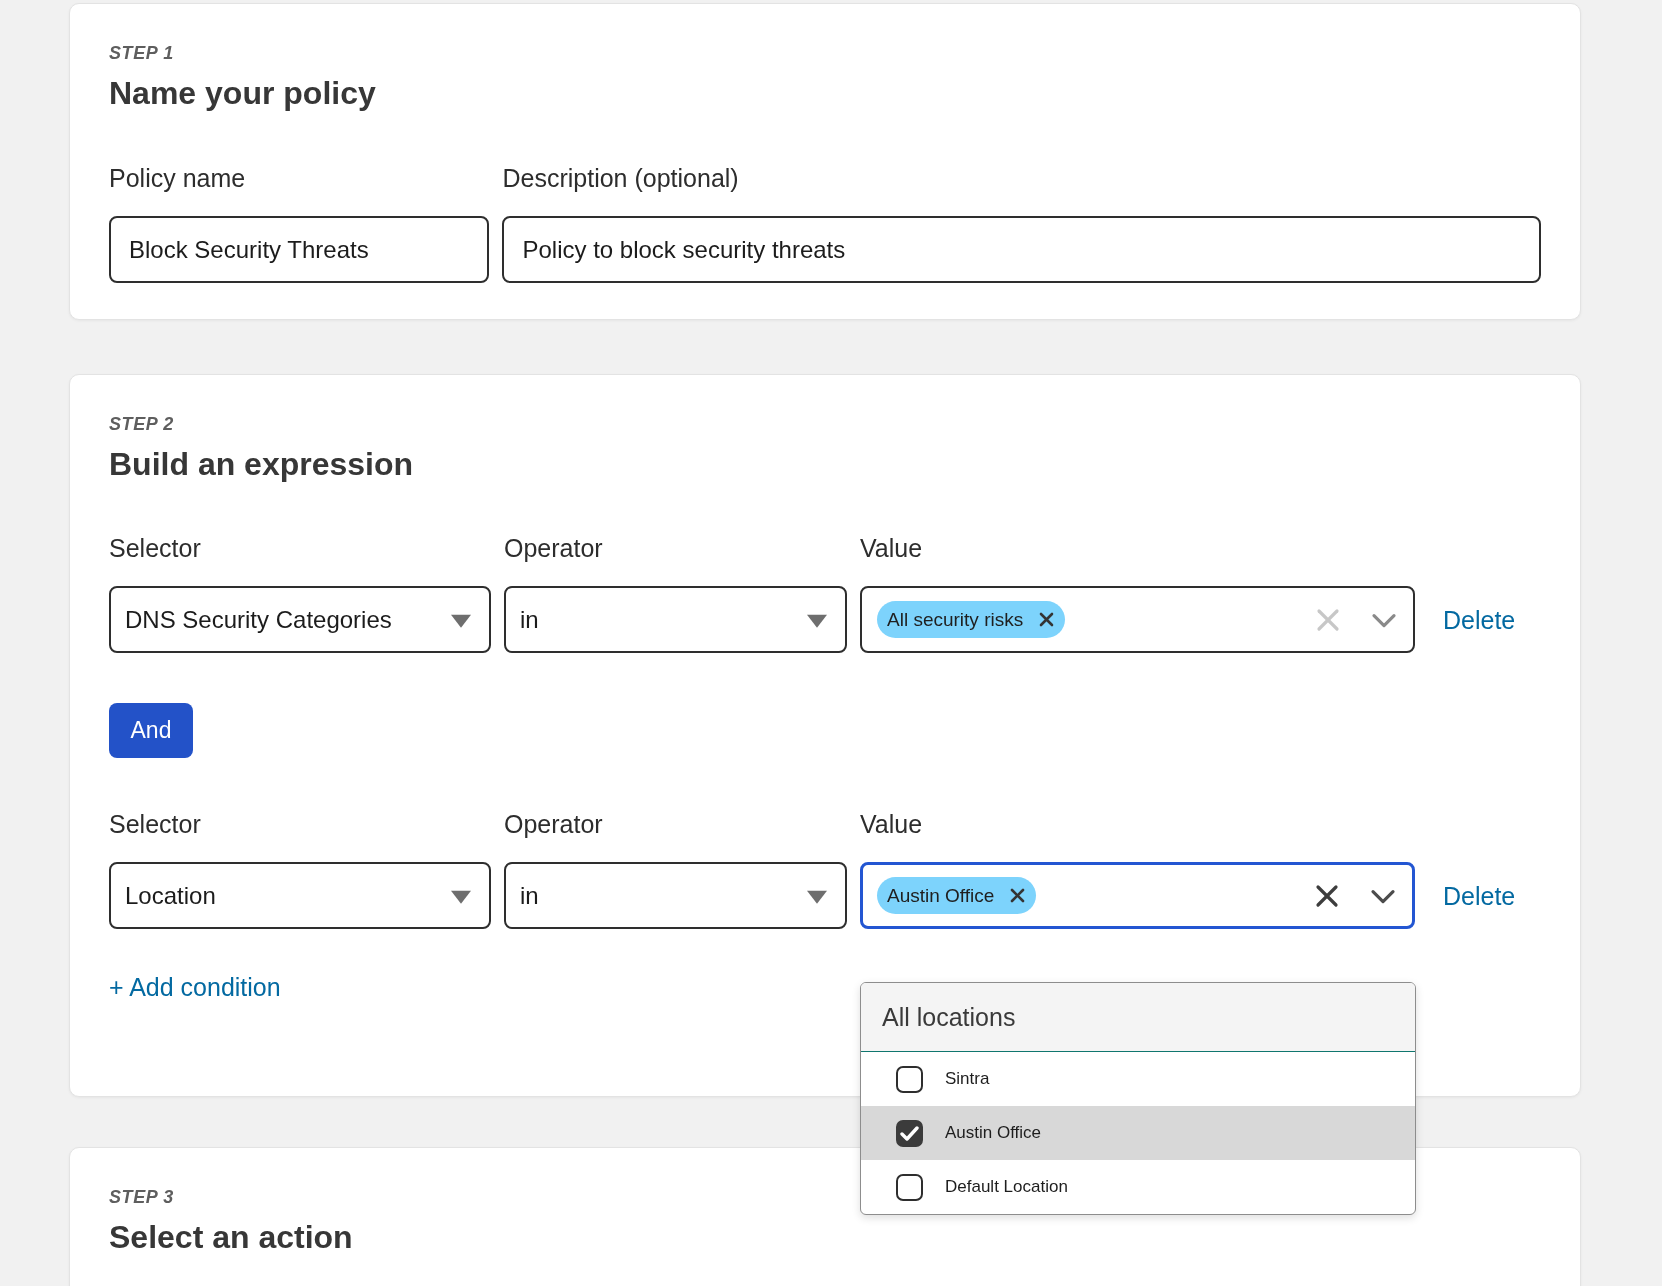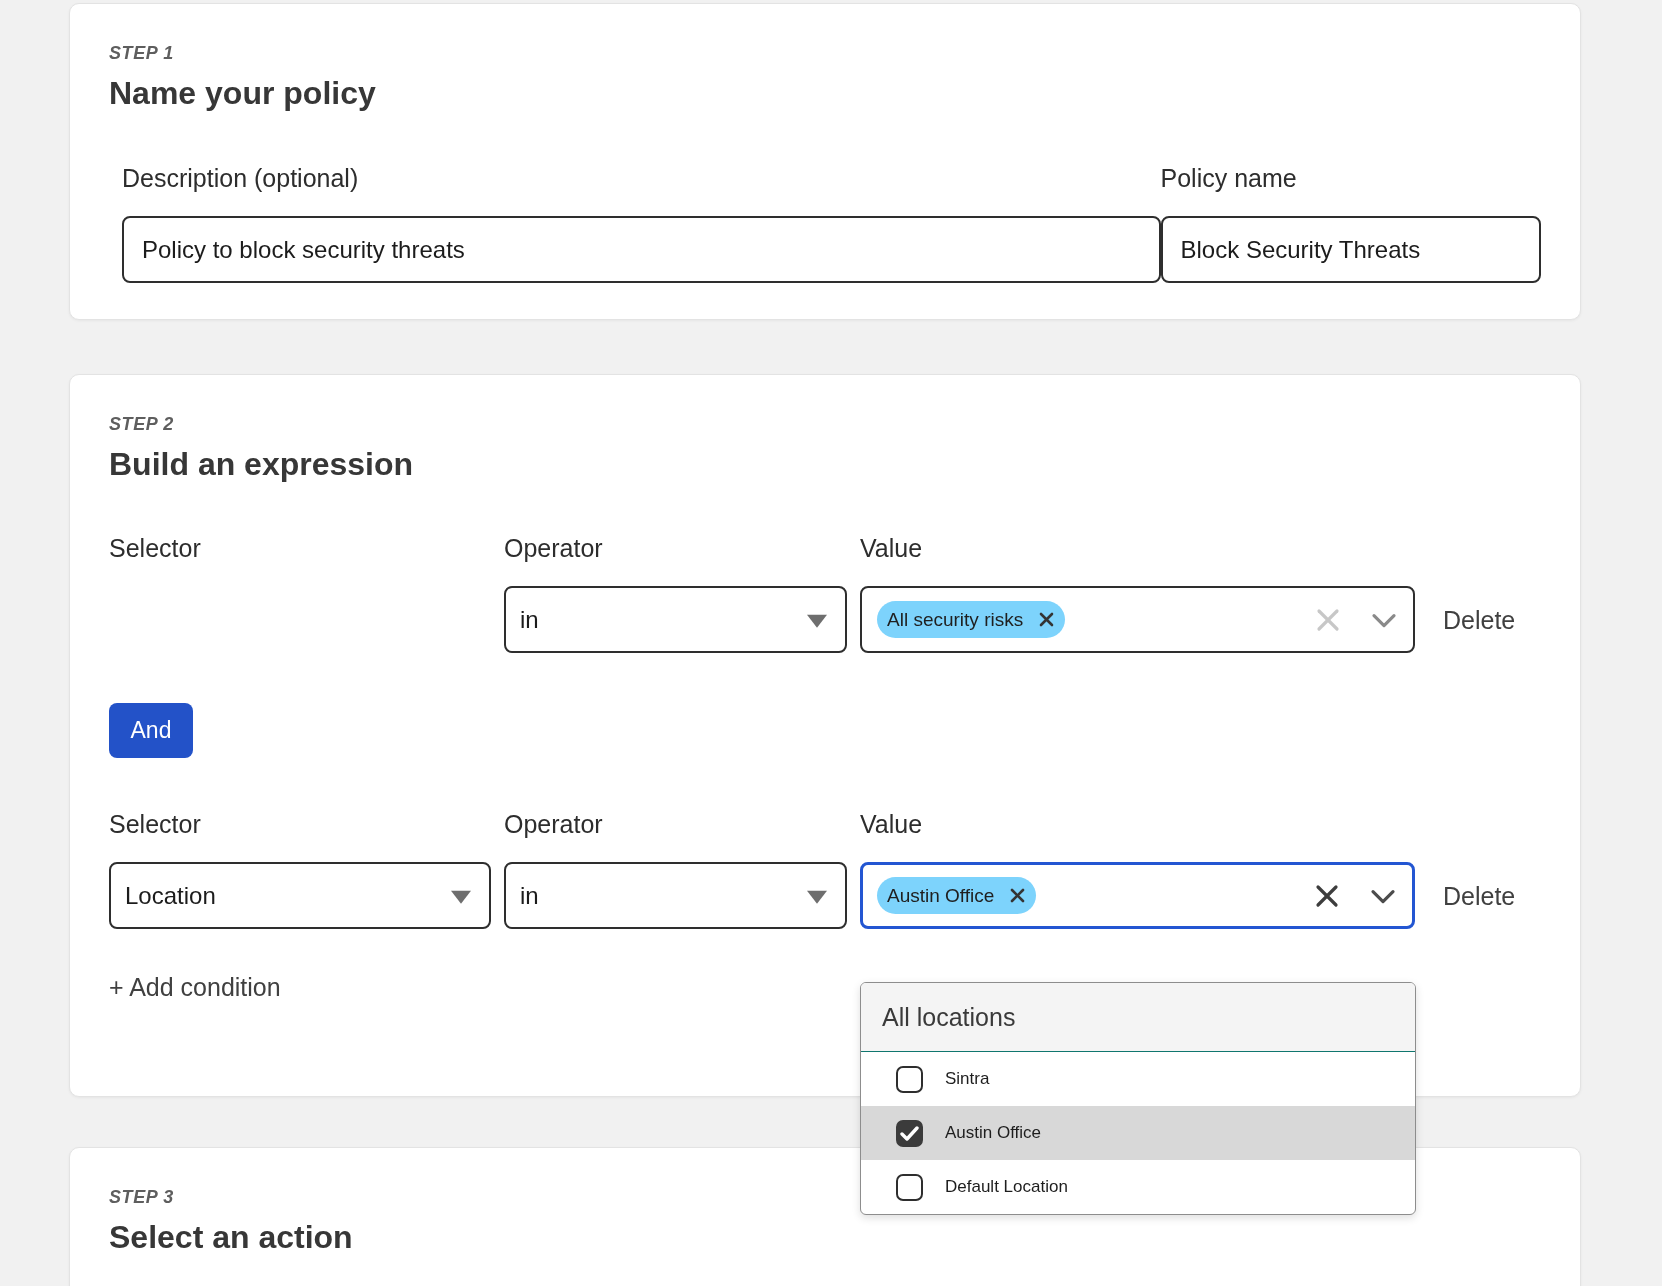--- a/index.html
+++ b/index.html
@@ -134,21 +134,21 @@
     right: 16px;
     top: 50%;
     transform: translateY(-46%);
     display: inline-flex;
     cursor: pointer;
   }
   .icon-chevron svg polyline { stroke: #8a8a8a; }
   .value-box.focused .icon-chevron svg polyline { stroke: #4c4c4c; }
 
   .link {
-    color: #404040;
+    color: #0369a1;
     font-size: 25px;
     line-height: 30px;
     text-decoration: none;
     cursor: pointer;
   }
   .and-button {
     margin-top: 50px;
     width: 84px;
     height: 55px;
     background: #2352c8;
@@ -211,39 +211,43 @@
   .checkbox svg { display: none; }
   .checkbox.checked svg { display: block; }
 </style>
 </head>
 <body>
 
 <section class="card" id="card-step1">
   <div class="step-label">STEP 1</div>
   <h2 class="card-title">Name your policy</h2>
   <div class="fields-row">
+    <div class="field-col col-policy-name">
+      <label class="field-label">Policy name</label>
+      <input class="text-input" type="text" value="Block Security Threats" style="">
+    </div>
     <div class="field-col col-description">
       <label class="field-label">Description (optional)</label>
       <input class="text-input" type="text" value="Policy to block security threats" style="">
-    </div>
-    <div class="field-col col-policy-name">
-      <label class="field-label">Policy name</label>
-      <input class="text-input" type="text" value="Block Security Threats" style="">
     </div>
   </div>
 </section>
 
 <section class="card" id="card-step2">
   <div class="step-label">STEP 2</div>
   <h2 class="card-title">Build an expression</h2>
 
   
   <div class="cond-row">
     <div class="field-col col-selector">
       <span class="field-label">Selector</span>
+      <div class="select-box">
+        <span>DNS Security Categories</span>
+        <span class="caret"></span>
+      </div>
     </div>
     <div class="field-col col-operator">
       <span class="field-label">Operator</span>
       <div class="select-box">
         <span>in</span>
         <span class="caret"></span>
       </div>
     </div>
     <div class="field-col col-value">
       <span class="field-label">Value</span>

